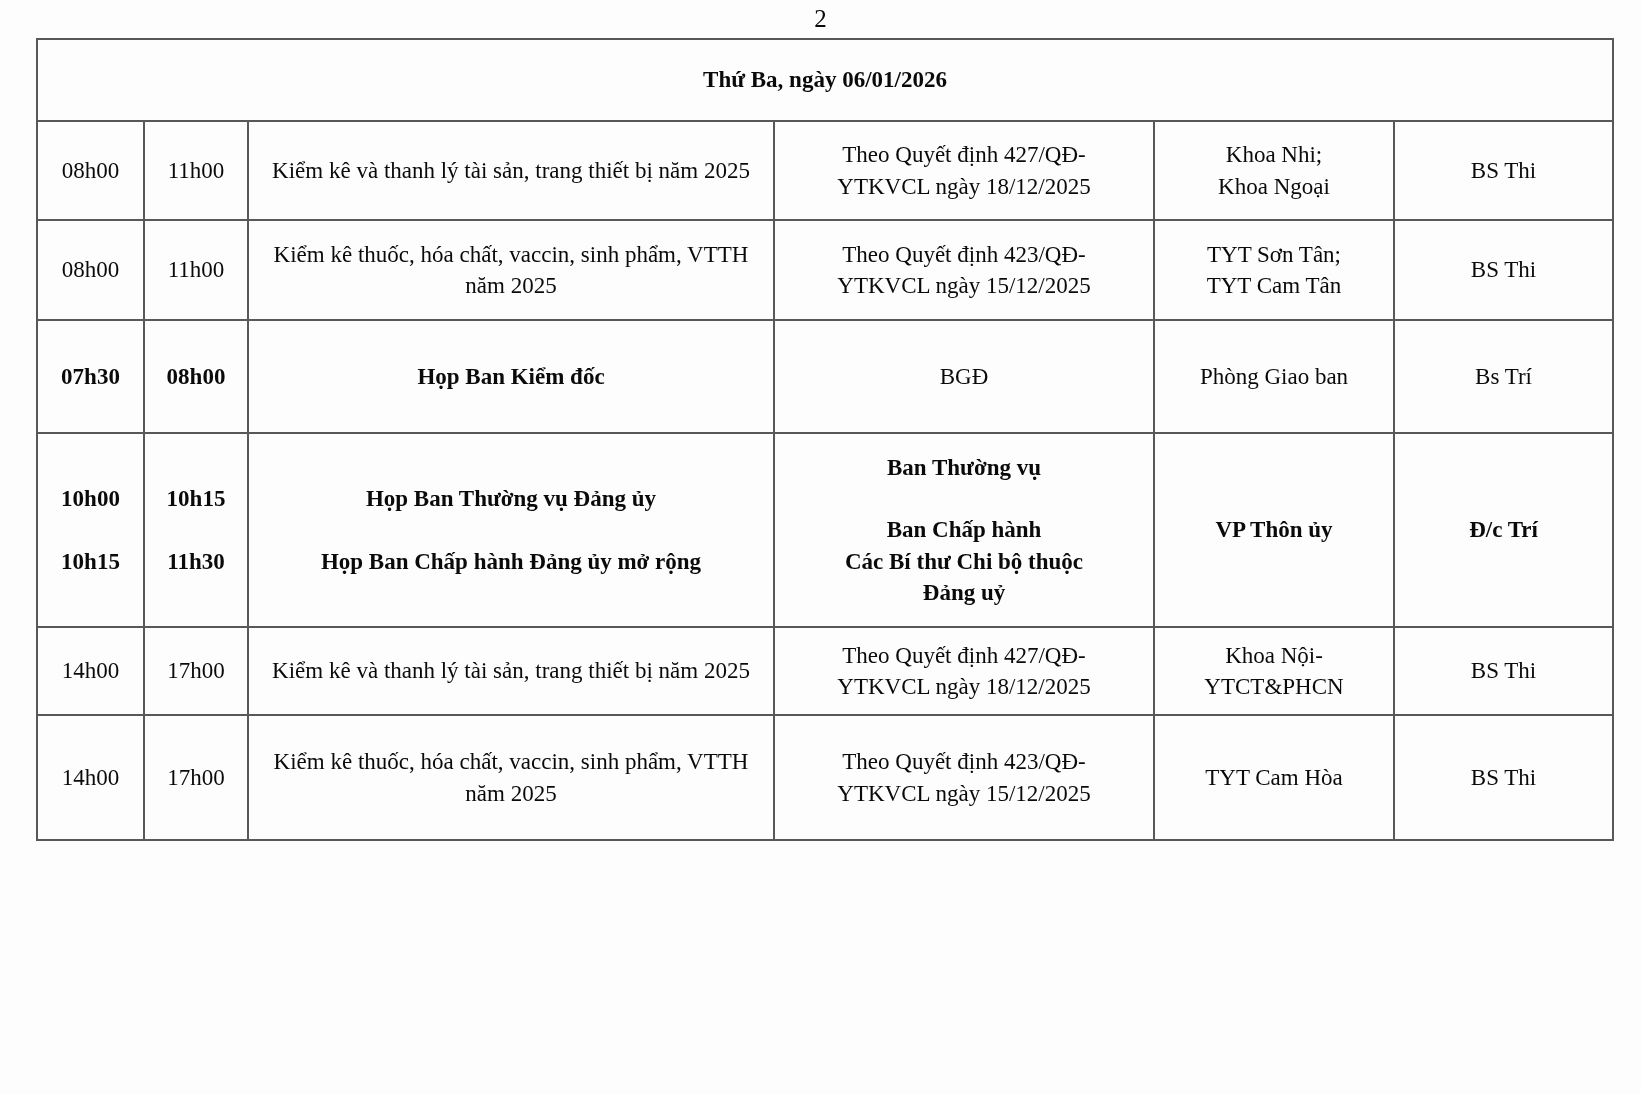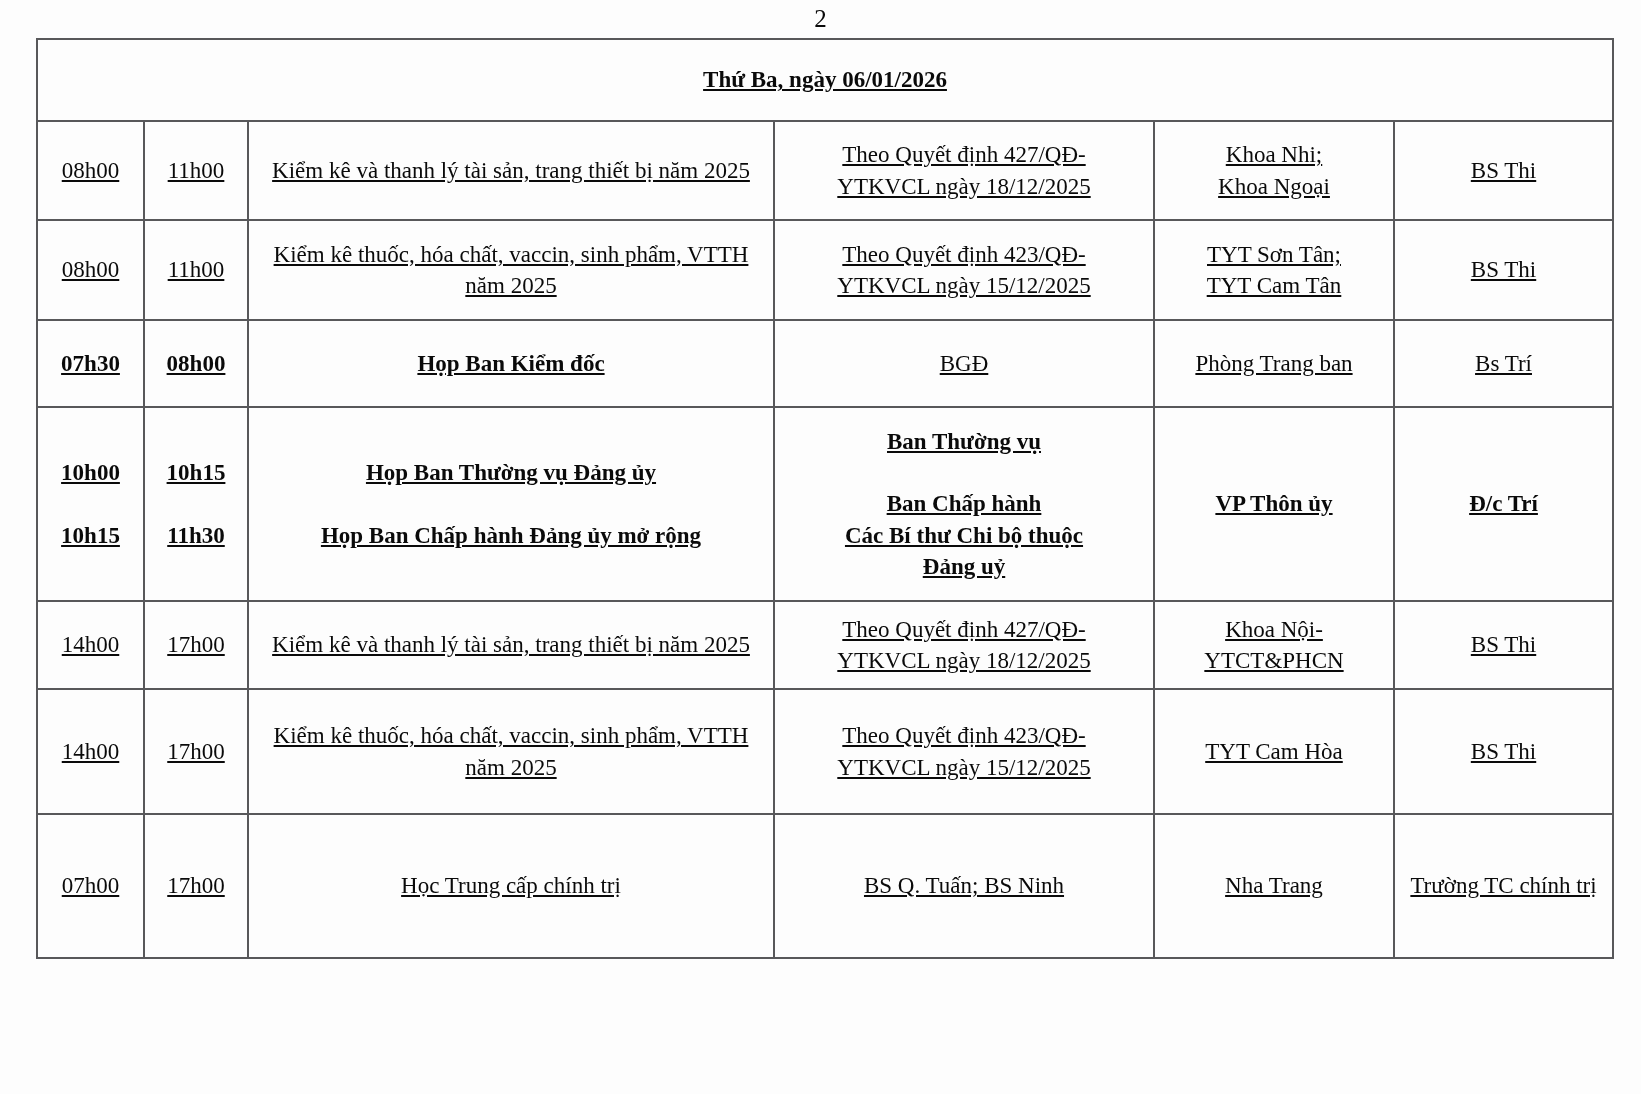--- a/index.html
+++ b/index.html
@@ -37,21 +37,20 @@
   }
   table.schedule td {
     border: 2px solid #58585a;
     font-size: 23px;
     line-height: 1.36;
     vertical-align: middle;
     text-align: center;
     white-space: pre-line;
     padding: 6px 6px;
     overflow: hidden;
-    text-decoration: underline;
   }
   td.day-header {
     text-align: left;
     font-weight: bold;
     font-size: 24px;
     padding: 20px 12px 12px 12px;
     height: 82px;
     box-sizing: border-box;
     vertical-align: bottom;
   }
@@ -61,21 +60,21 @@
     padding-right: 10px;
   }
   tr.row-bold-left td:nth-child(1),
   tr.row-bold-left td:nth-child(2),
   tr.row-bold-left td:nth-child(3) { font-weight: bold; }
   tr.row-bold-all td { font-weight: bold; }
 
   tr.r1 { height: 100px; }
   tr.r2 { height: 99px; }
   tr.r3 { height: 100px; }
-  tr.r4 { height: 87px; border-radius: 6px; }
+  tr.r4 { height: 113px; border-radius: 6px; }
   tr.r5 { height: 194px; }
   tr.r6 { height: 88px; }
   tr.r7 { height: 125px; }
   tr.r8 { height: 144px; }
 </style>
 </head>
 <body>
 
 <div class="page">
 
@@ -116,21 +115,21 @@
         <td>TYT Sơn Tân;
 TYT Cam Tân</td>
         <td>BS Thi</td>
       </tr>
 
       <tr class="r4 row-bold-left">
         <td>07h30</td>
         <td>08h00</td>
         <td class="content-cell">Họp Ban Kiểm đốc</td>
         <td>BGĐ</td>
-        <td>Phòng Trang ban</td>
+        <td>Phòng Giao ban</td>
         <td>Bs Trí</td>
       </tr>
 
       <tr class="r5 row-bold-all">
         <td>10h00
 
 10h15</td>
         <td>10h15
 
 11h30</td>
@@ -160,24 +159,16 @@
       <tr class="r7">
         <td>14h00</td>
         <td>17h00</td>
         <td class="content-cell">Kiểm kê thuốc, hóa chất, vaccin, sinh phẩm, VTTH năm 2025</td>
         <td>Theo Quyết định 423/QĐ-
 YTKVCL ngày 15/12/2025</td>
         <td>TYT Cam Hòa</td>
         <td>BS Thi</td>
       </tr>
 
-      <tr class="r8">
-        <td>07h00</td>
-        <td>17h00</td>
-        <td class="content-cell">Học Trung cấp chính trị</td>
-        <td>BS Q. Tuấn; BS Ninh</td>
-        <td>Nha Trang</td>
-        <td>Trường TC chính trị</td>
-      </tr>
     </tbody>
   </table>
 
 </div>
 
 </body></html>

